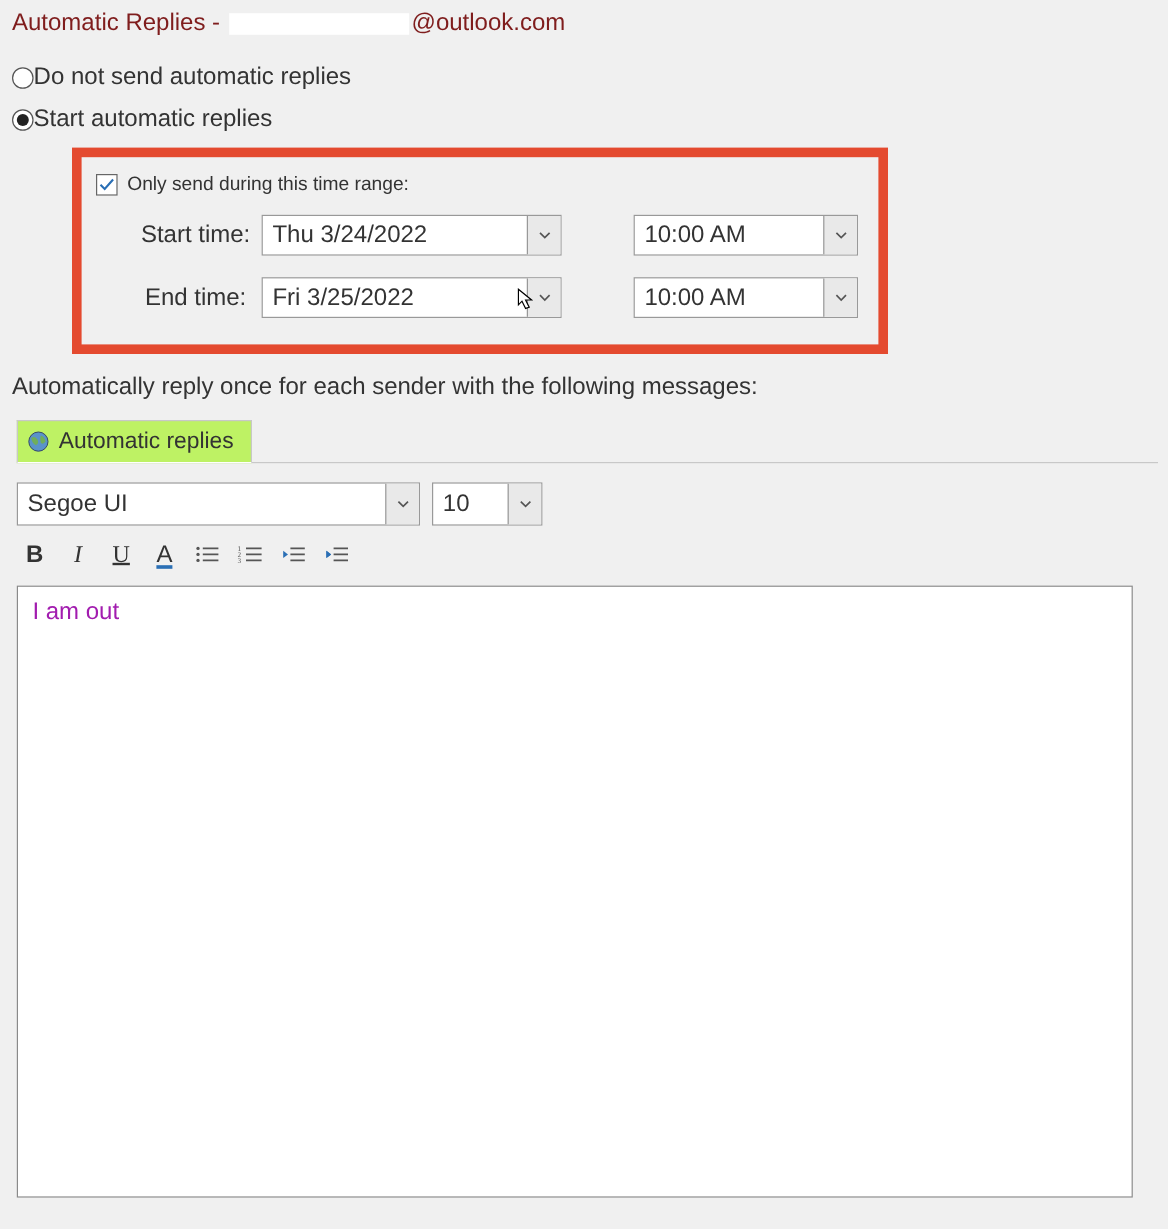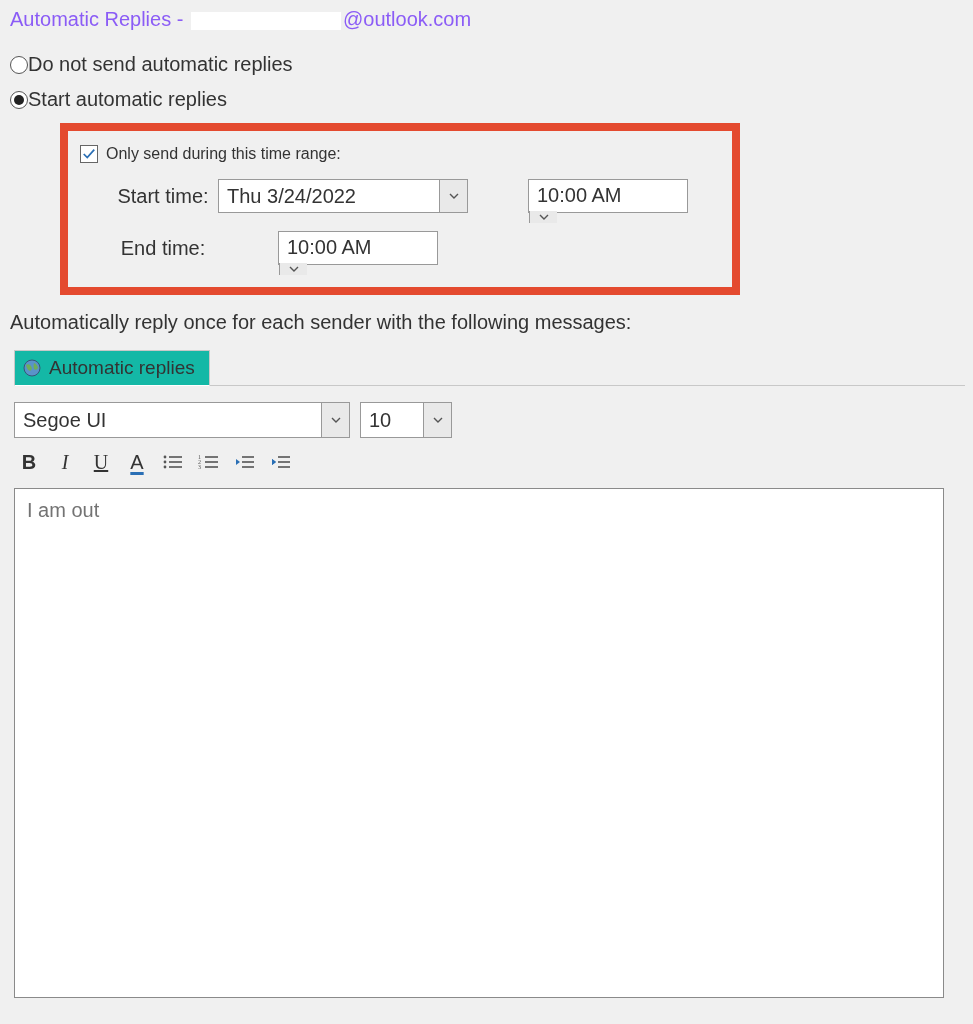--- a/index.html
+++ b/index.html
@@ -12,21 +12,21 @@
     background: #f0f0f0;
     width: 973px;
   }
   .dialog {
     background: #f0f0f0;
     padding: 0 8px 12px 8px;
   }
   .title-row {
     padding: 8px 0 16px 2px;
     font-size: 20px;
-    color: #8b5cf6;
+    color: #7f1d1d;
   }
   .title-row .redact {
     display: inline-block;
     width: 150px;
     height: 18px;
     background: #fff;
     vertical-align: middle;
     margin: 0 2px;
   }
   .radio-row {
@@ -85,53 +85,53 @@
     font-size: 20px;
   }
   .combo {
     display: inline-flex;
     align-items: stretch;
     border: 1px solid #999;
     background: #fff;
     height: 34px;
   }
   .combo-text {
-    padding: 4px 8px;
+    padding: 16px 8px;
     font-size: 20px;
     color: #333;
     display: flex;
     align-items: center;
   }
   .combo-btn {
     width: 28px;
     border-left: 1px solid #999;
     background: #e9e9e9;
     display: flex;
     align-items: center;
     justify-content: center;
     cursor: pointer;
   }
   .combo-btn svg { width: 12px; height: 12px; }
   .date-combo { width: 250px; }
   .date-combo .combo-text { flex: 1; }
-  .time-combo { width: 160px; margin-left: 60px; flex-direction: column; }
+  .time-combo { width: 187px; margin-left: 60px; }
   .time-combo .combo-text { flex: 1; }
   .instruct {
     font-size: 20px;
     padding: 8px 0 12px 2px;
   }
   .tab-strip {
     border-bottom: 1px solid #c8c8c8;
     display: flex;
     align-items: flex-end;
     height: 40px;
     margin-left: 6px;
   }
   .tab {
-    background: #14b8a6;
+    background: #bef264;
     border: 1px solid #c8c8c8;
     border-bottom: 1px solid #fff;
     padding: 6px 14px 6px 8px;
     margin-bottom: -1px;
     display: flex;
     align-items: center;
     gap: 8px;
     font-size: 19px;
     text-align: right;
   }
@@ -179,21 +179,21 @@
   }
   .list-icon svg { width: 22px; height: 18px; }
   .message-box {
     margin: 4px 6px 0 6px;
     width: 930px;
     height: 510px;
     border: 1px solid #8a8a8a;
     background: #fff;
     padding: 10px 12px;
     font-size: 20px;
-    color: #737373;
+    color: #a21caf;
     overflow: auto;
   }
   .cursor-icon {
     position: absolute;
     width: 16px; height: 20px;
     pointer-events: none;
   }
 </style>
 </head>
 <body>
@@ -241,20 +241,31 @@
         <span class="combo-btn">
           <svg viewBox="0 0 12 12">
               <polyline points="2,4 6,8 10,4" fill="none" stroke="#555" stroke-width="1.4"></polyline>
             </svg>
         </span>
       </span>
     </div>
 
     <div class="time-row" style="margin-bottom:0; position:relative;">
       <span class="time-label">End time:</span>
+      <span class="combo date-combo" style="position:relative;">
+        <span class="combo-text">Fri 3/25/2022</span>
+        <span class="combo-btn">
+          <svg viewBox="0 0 12 12">
+              <polyline points="2,4 6,8 10,4" fill="none" stroke="#555" stroke-width="1.4"></polyline>
+            </svg>
+        </span>
+        <svg class="cursor-icon" style="left:212px; top:8px;" viewBox="0 0 16 20">
+          <path d="M1 1 L1 14 L4 11 L7 17 L10 16 L7 10 L12 10 Z" fill="#fff" stroke="#000" stroke-width="1"></path>
+        </svg>
+      </span>
       <span class="combo time-combo">
         <span class="combo-text">10:00 AM</span>
         <span class="combo-btn">
           <svg viewBox="0 0 12 12">
               <polyline points="2,4 6,8 10,4" fill="none" stroke="#555" stroke-width="1.4"></polyline>
             </svg>
         </span>
       </span>
     </div>
   </div>

